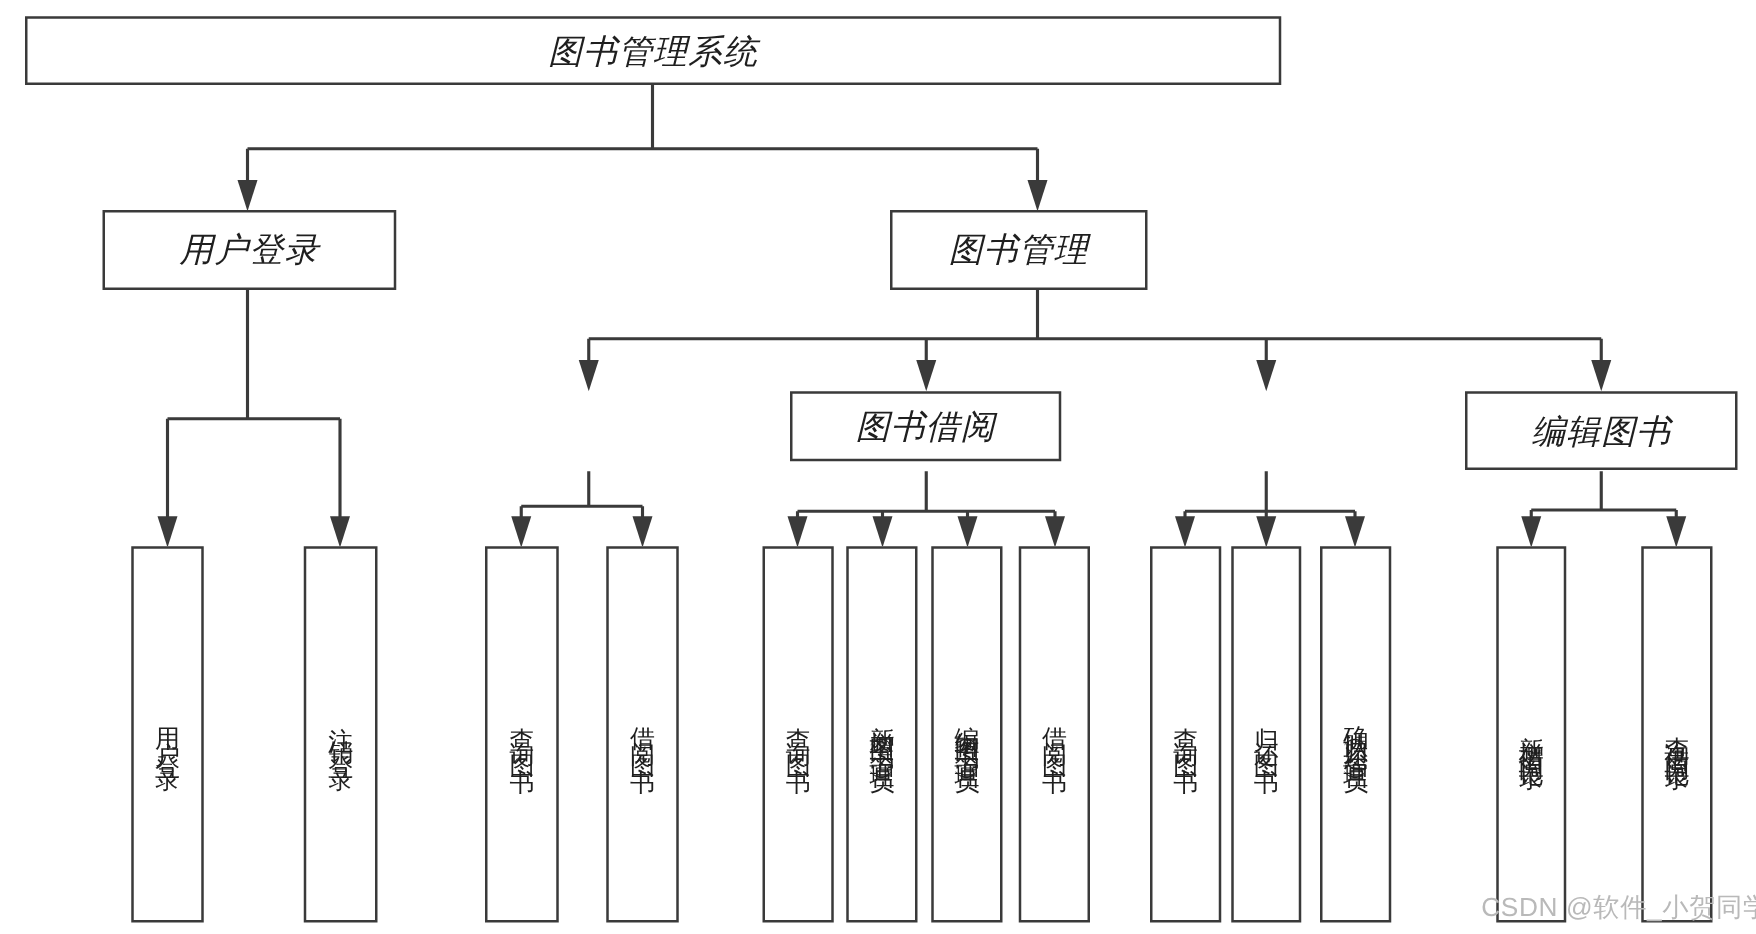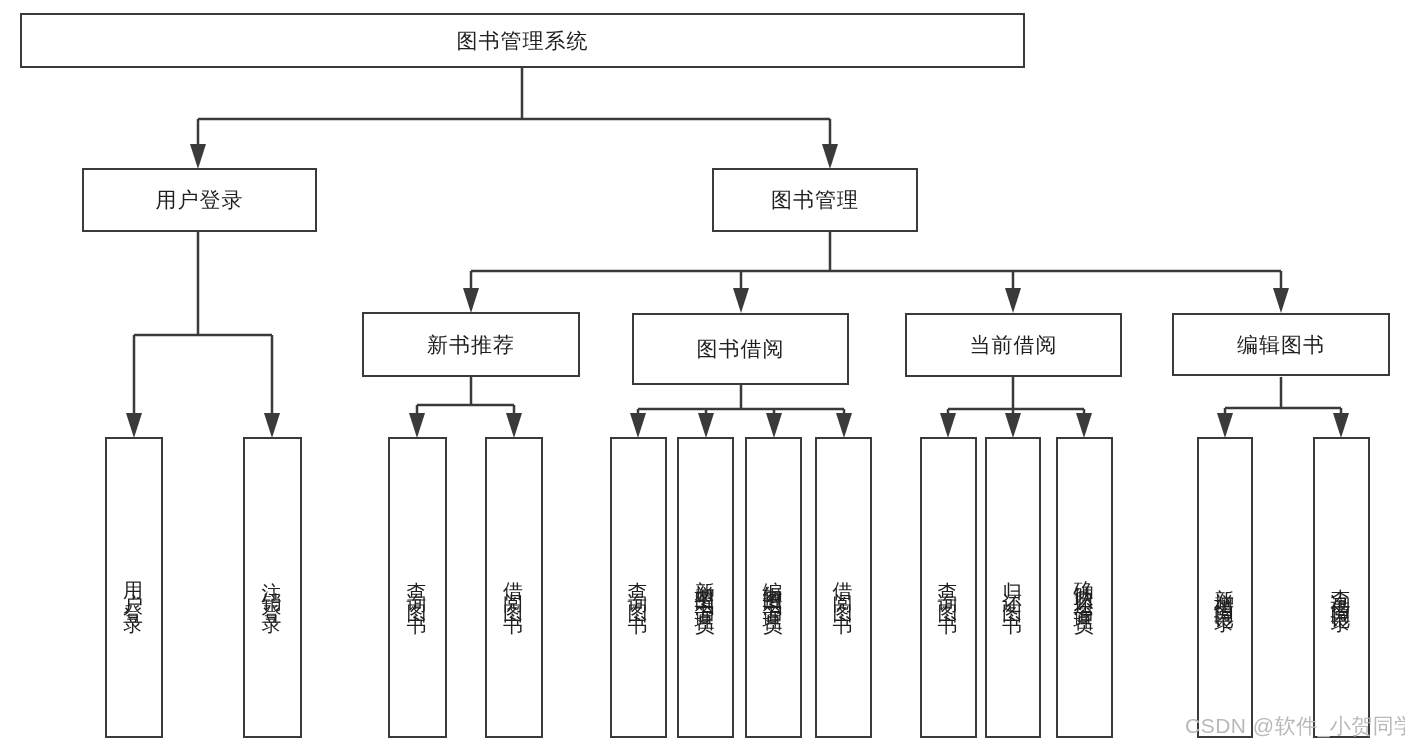--- a/index.html
+++ b/index.html
@@ -22,23 +22,24 @@
     box-sizing: border-box;
     border: 2.5px solid #3a3a3a;
     background: #ffffff;
     display: flex;
     align-items: center;
     justify-content: center;
     color: #1f1f1f;
     z-index: 2;
   }
   .node.h span {
-    font-size: 21px;
+    font-size: 27px;
     letter-spacing: 1px;
     white-space: nowrap;
+    font-style: italic;
   }
   .node.v span {
     writing-mode: vertical-rl;
     font-size: 20px;
     letter-spacing: 11px;
     white-space: nowrap;
   }
   .node.v.tight span {
     letter-spacing: 5px;
   }
@@ -109,28 +110,22 @@
     <span>图书管理系统</span>
   </div>
 
   <div class="node h" style="left:82px;top:168px;width:235px;height:64px">
     <span>用户登录</span>
   </div>
   <div class="node h" style="left:712px;top:168px;width:206px;height:64px">
     <span>图书管理</span>
   </div>
 
-  <div class="node h" style="left:362px;top:312px;width:218px;height:65px">
-    <span>新书推荐</span>
-  </div>
-  <div class="node h" style="left:632px;top:313px;width:217px;height:72px">
+  <div class="node h" style="left:632px;top:313px;width:217px;height:56px">
     <span>图书借阅</span>
-  </div>
-  <div class="node h" style="left:905px;top:313px;width:217px;height:64px">
-    <span>当前借阅</span>
   </div>
   <div class="node h" style="left:1172px;top:313px;width:218px;height:63px">
     <span>编辑图书</span>
   </div>
 
   <div class="node v" style="left:105px;top:437px;width:58px;height:301px">
     <span>用户登录</span>
   </div>
   <div class="node v" style="left:243px;top:437px;width:59px;height:301px">
     <span>注销登录</span>

